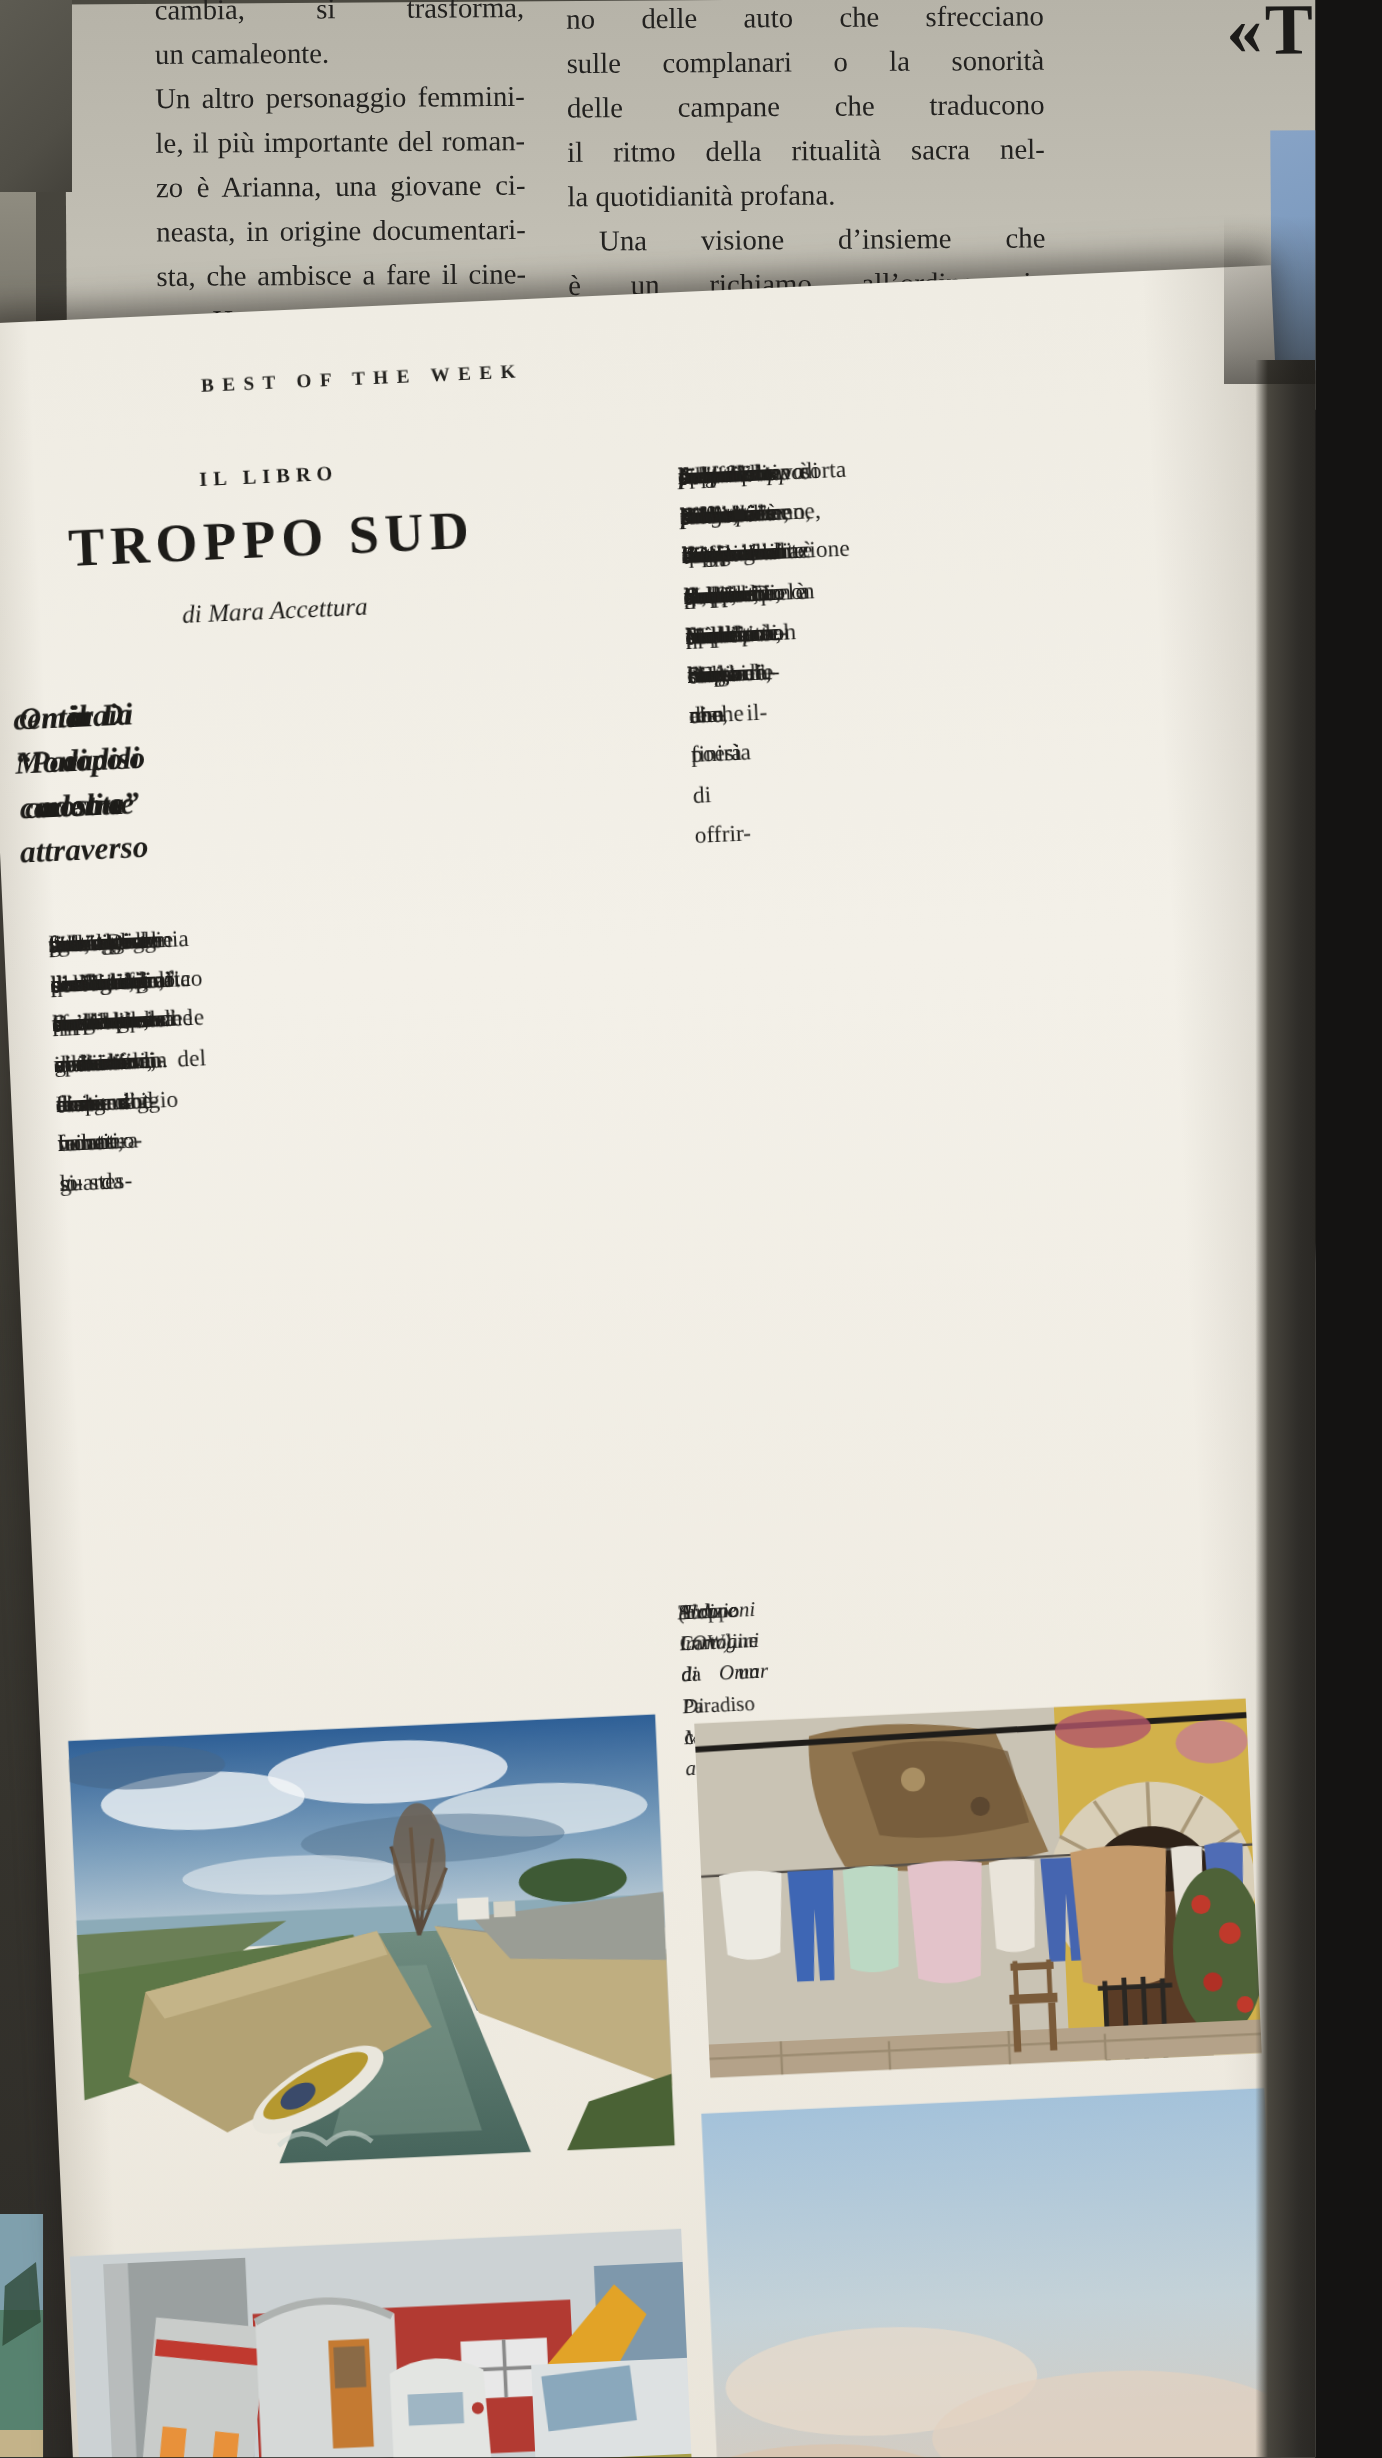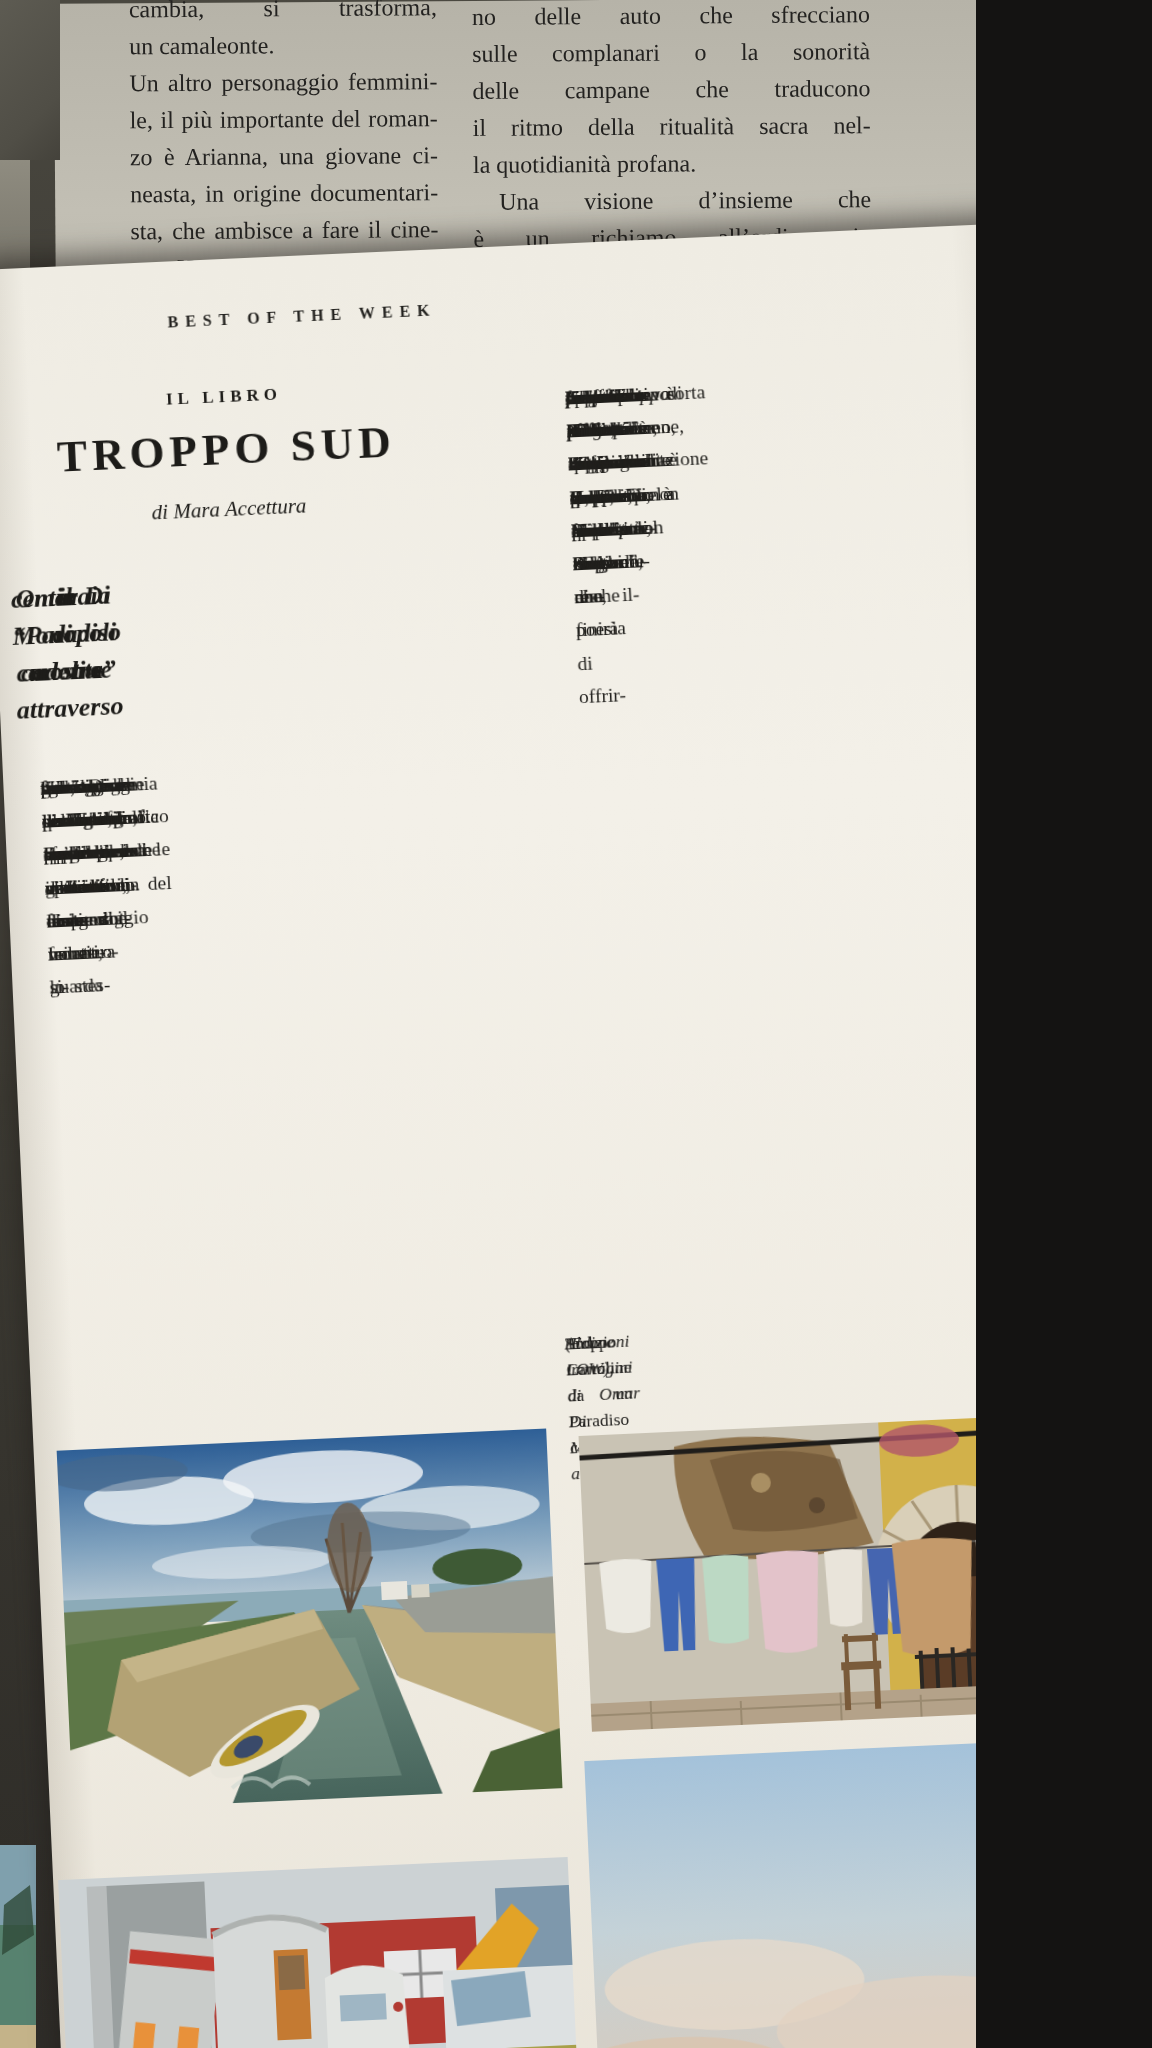--- a/index.html
+++ b/index.html
@@ -1,17 +1,17 @@
 <!DOCTYPE html>
 <html><head>
 <meta charset="utf-8">
 <style>
   html,body{margin:0;padding:0;background:#17161--;}
   body{background:#141312;}
-  .scene{position:relative;width:976px;height:2048px;overflow:hidden;
+  .scene{position:relative;width:1096px;height:2048px;overflow:hidden;
          background:linear-gradient(180deg,#4a4840 0%,#3b3933 30%,#2e2c28 100%);
          font-family:"Liberation Serif",serif;}
 
   
   .newspaper{position:absolute;left:55px;top:0;width:1097px;height:345px;
              background:linear-gradient(180deg,#b6b3a8 0%,#c2bfb4 60%,#bab7ac 100%);
              transform:rotate(-.4deg);}
   .np-col{position:absolute;color:#232220;font-size:24px;line-height:37px;}
   .np-col .line{text-align:justify;text-align-last:justify;}
   .np-col .line.pe{text-align-last:left;}

